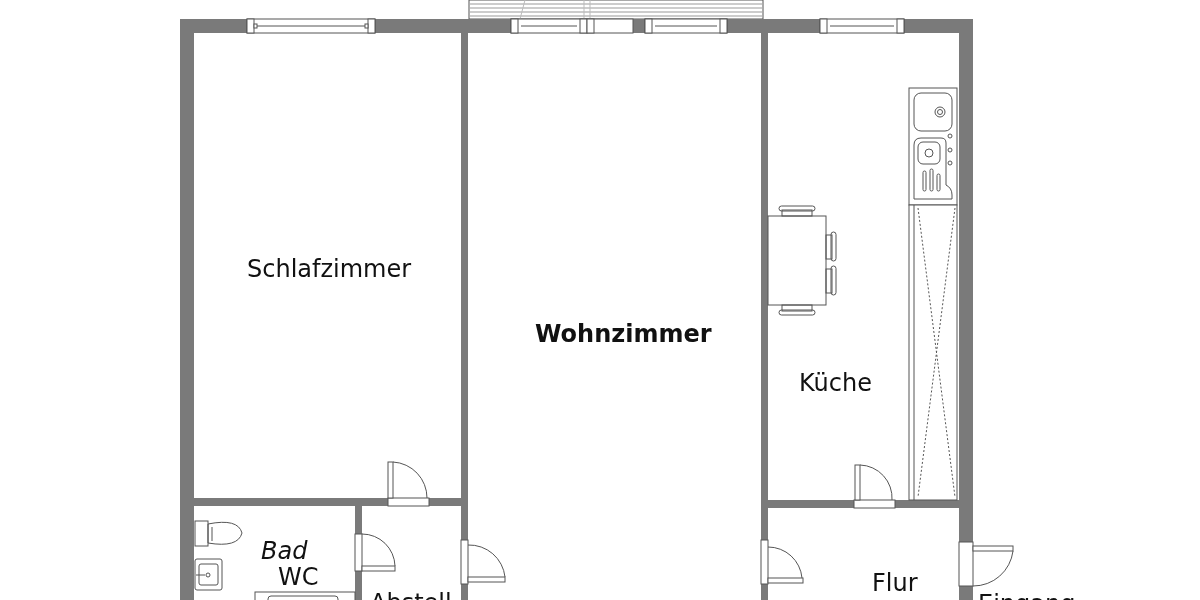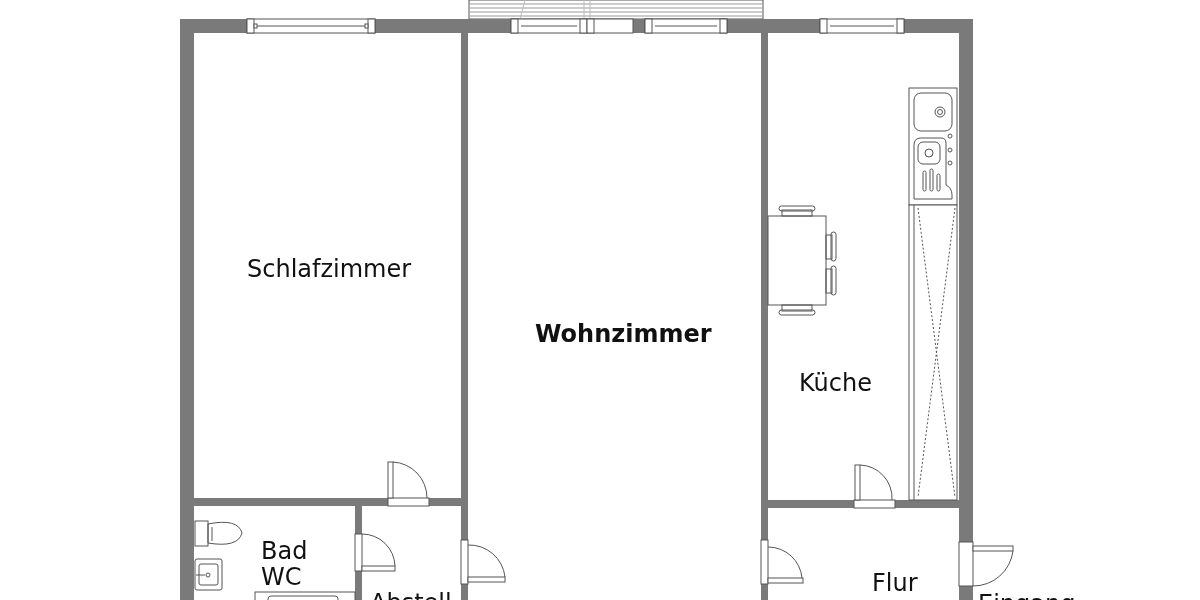--- a/index.html
+++ b/index.html
@@ -156,17 +156,17 @@
     <circle cx="208" cy="575" r="2"></circle>
 
     <rect x="255" y="592" width="100" height="10"></rect>
     <rect x="268" y="596" width="70" height="8" rx="3"></rect>
   </g>
 </svg>
 
 <div class="label big" style="left:247px; top:256px;">Schlafzimmer</div>
 <div class="label big" style="left:535px; top:321px;font-weight:bold;">Wohnzimmer</div>
 <div class="label big" style="left:799px; top:370px;text-align:center;">Küche</div>
-<div class="label big" style="left:261px; top:538px;">Bad</div>
-<div class="label big" style="left:261px; top:564px;">WC</div>
+<div class="label big" style="left:261px; top:538px;font-style:italic;">Bad</div>
+<div class="label big" style="left:278px; top:564px;">WC</div>
 <div class="label big" style="left:370px; top:590px;">Abstell</div>
 <div class="label big" style="left:872px; top:570px;">Flur</div>
 <div class="label big" style="left:978px; top:591px;">Eingang</div>
 
 </body></html>

